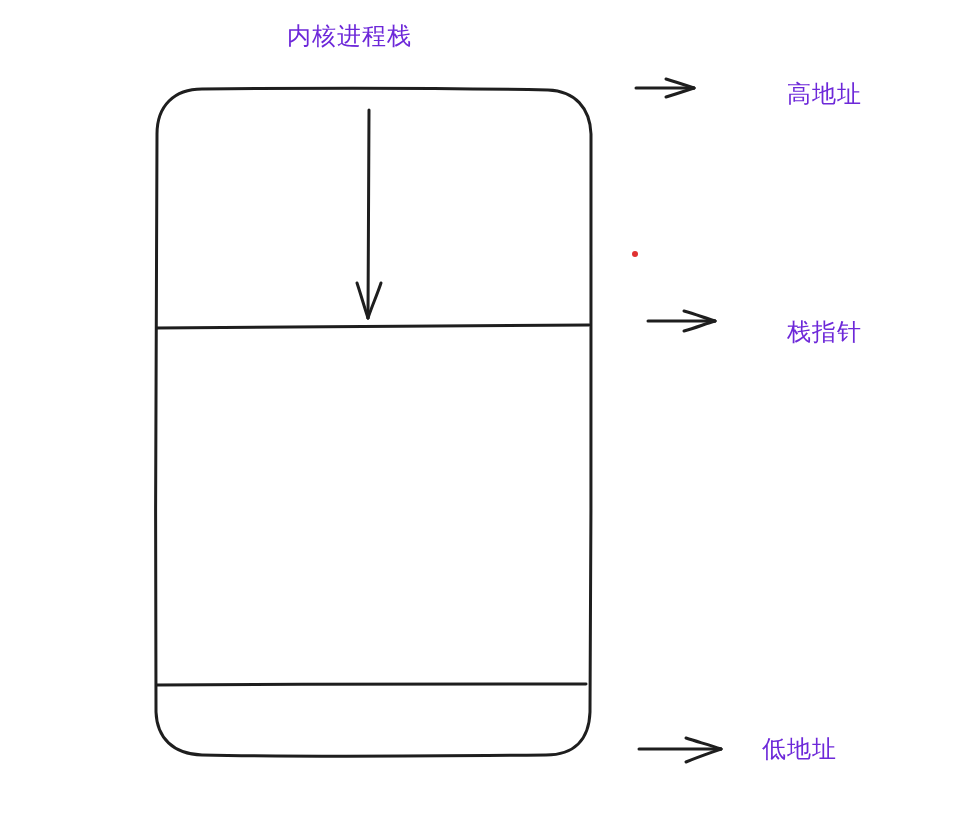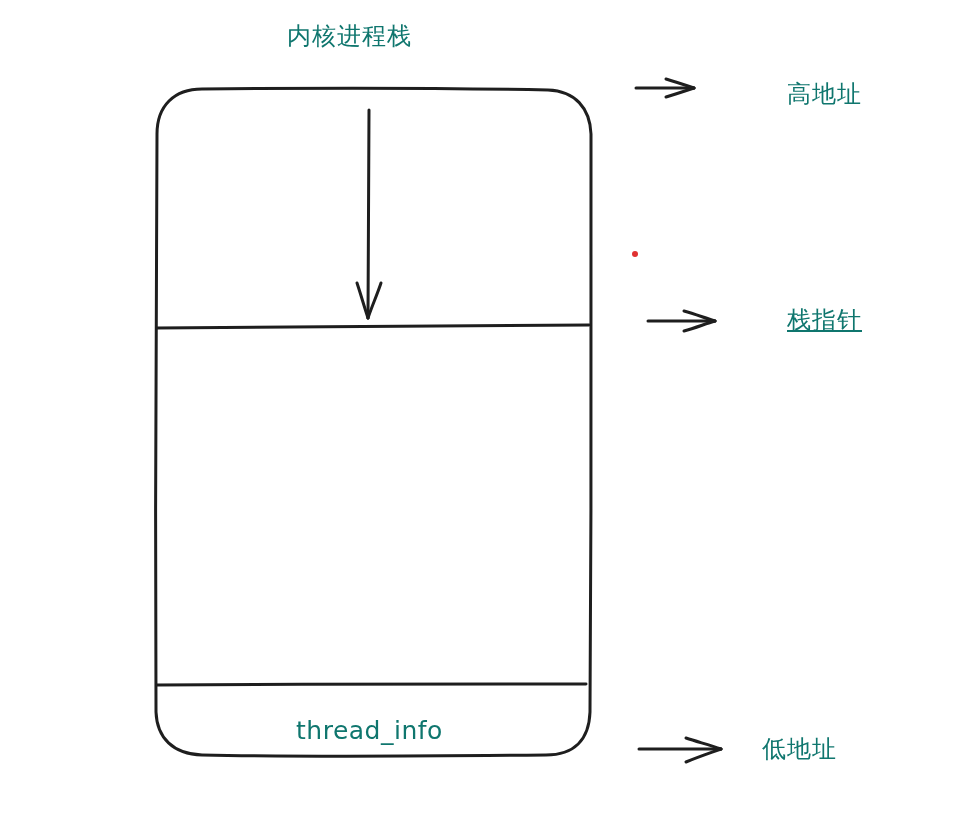--- a/index.html
+++ b/index.html
@@ -23,33 +23,33 @@
     }
     svg.drawing {
       position: absolute;
       left: 0; top: 0;
     }
     .label {
       position: absolute;
       font-family: "DejaVu Sans", sans-serif;
       font-size: 24px;
       line-height: 1;
-      color: #0f766e;
+      color: #6d28d9;
       white-space: nowrap;
       letter-spacing: 1px;
     }
     .label.mono {
       font-family: "DejaVu Sans", sans-serif;
       font-size: 25px;
       letter-spacing: 0.5px;
     }
     .title { left: 287px; top: 24px; }
     .growth { left: 425px; top: 209px; }
     .high { left: 787px; top: 82px; }
-    .sp { left: 787px; top: 308px; text-decoration: underline; }
+    .sp { left: 787px; top: 320px; }
     .low { left: 762px; top: 737px; }
     .thread { left: 296px; top: 718px; }
     .dot {
       position: absolute;
       left: 632px; top: 251px;
       width: 6px; height: 6px;
       border-radius: 50%;
     }
   </style>
 </head>
@@ -102,16 +102,15 @@
 
   <div class="label title">内核进程栈</div>
 
 
   <div class="label high">高地址</div>
 
   <div class="label sp">栈指针</div>
 
   <div class="label low">低地址</div>
 
-  <div class="label mono thread">thread_info</div>
 
   <div class="dot" style="background:#e03131;"></div>
 </div>
 
 </body></html>

